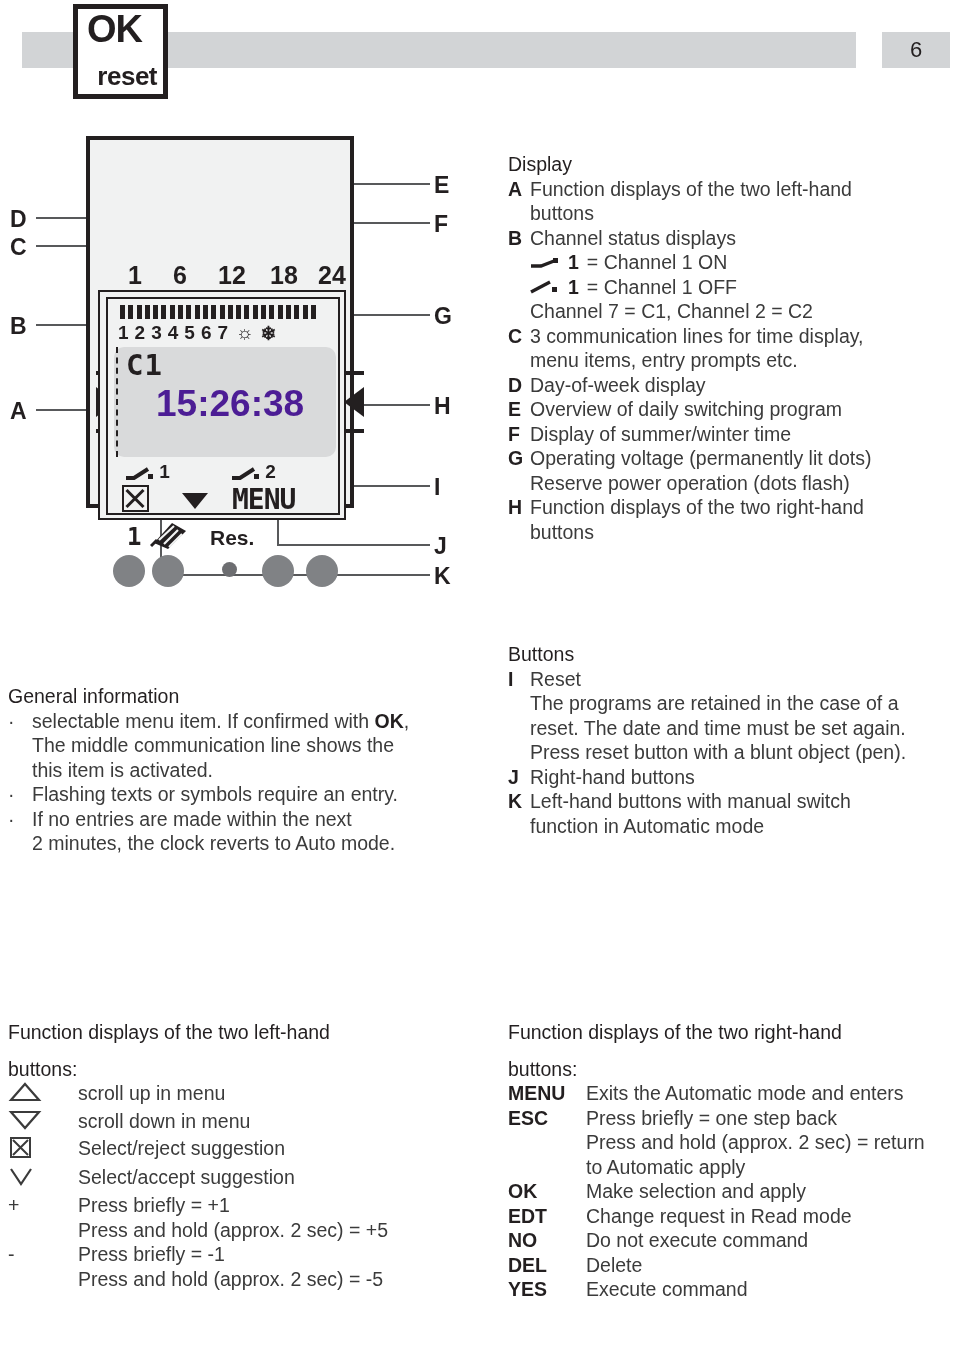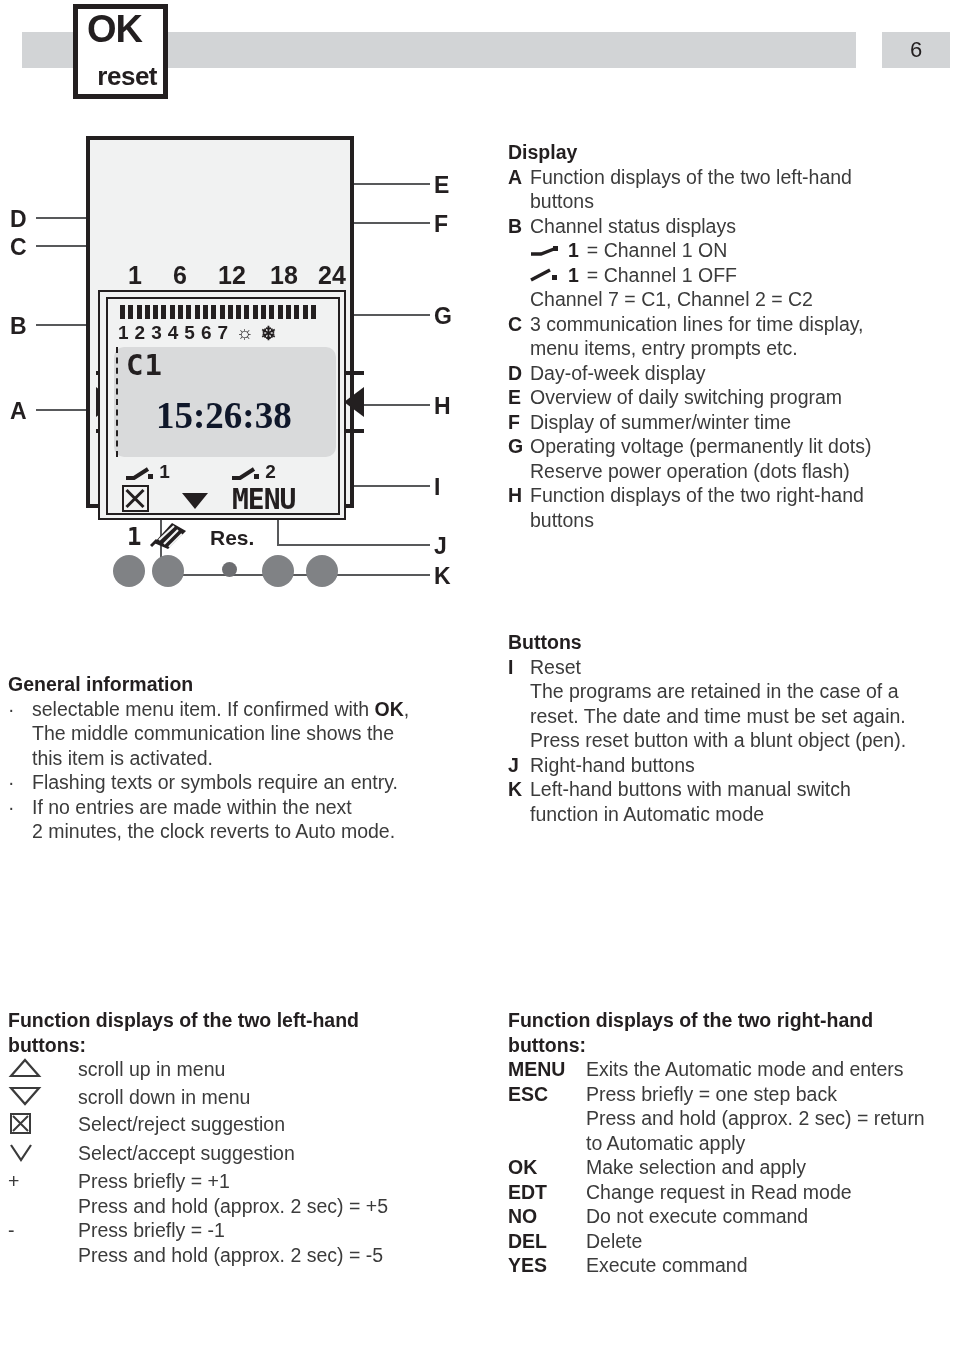--- a/index.html
+++ b/index.html
@@ -95,24 +95,24 @@
     width:0; height:110px;
     border-left:2px dashed #231f20;
   }
   .line-top{
     position:absolute; left:12px; top:2px;
     font-family:"DejaVu Sans Mono", monospace;
     font-size:29px; font-weight:bold; letter-spacing:1px;
     line-height:32px; color:#231f20;
   }
   .line-mid{
-    position:absolute; left:42px; top:48px;
-    font-family:Liberation Serif, serif;
+    position:absolute; left:42px; top:36px;
+    font-family:Liberation Sans, sans-serif;
     font-size:37px; font-weight:bold; letter-spacing:0px;
-    line-height:42px; color:#0f172a;
+    line-height:42px; color:#4c1d95;
   }
   .chan-row{
     position:absolute; left:12px; top:162px;
     width:210px; height:26px;
     font-size:19px; font-weight:bold;
   }
   .chan-row .c1{ position:absolute; left:4px; top:0;}
   .chan-row .c2{ position:absolute; left:110px; top:0;}
   .chan-row svg{ vertical-align:-3px; }
 
@@ -164,21 +164,21 @@
   .res-btn{ position:absolute; left:222px; top:444px; width:15px; height:15px; border-radius:50%; background:#6d6e71;}
 
   
   .callout{ position:absolute; font-size:23px; font-weight:bold; color:#231f20;}
   .lead{ position:absolute; background:#58595b; }
   .lead.h{ height:2px; }
   .lead.v{ width:2px; }
 
   
   .col{ position:absolute; font-size:19.5px; line-height:24.5px; color:#3b3b3b;}
-  .col h3{ margin:0 0 0 0; font-size:19.5px; line-height:24.5px; font-weight:bold; color:#231f20;}
+  .col h3{ margin:12px 0 0 0; font-size:19.5px; line-height:24.5px; font-weight:normal; color:#231f20;}
   .defrow{ display:flex; }
   .defrow .k{ flex:0 0 auto; font-weight:bold; color:#231f20;}
   .defrow .v{ flex:1 1 auto; }
 
   .dl-letters .defrow .k{ width:22px; }
   .dl-letters .defrow .v{ }
 
   .glyph-row{ display:flex; align-items:flex-start; }
   .glyph-row .g{ flex:0 0 70px; }
   .glyph-row .t{ flex:1 1 auto;}

